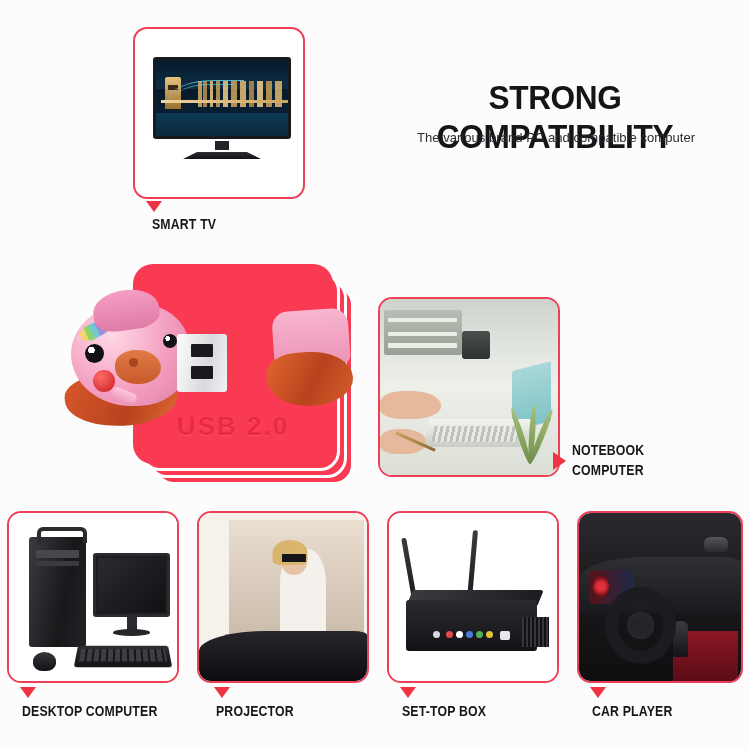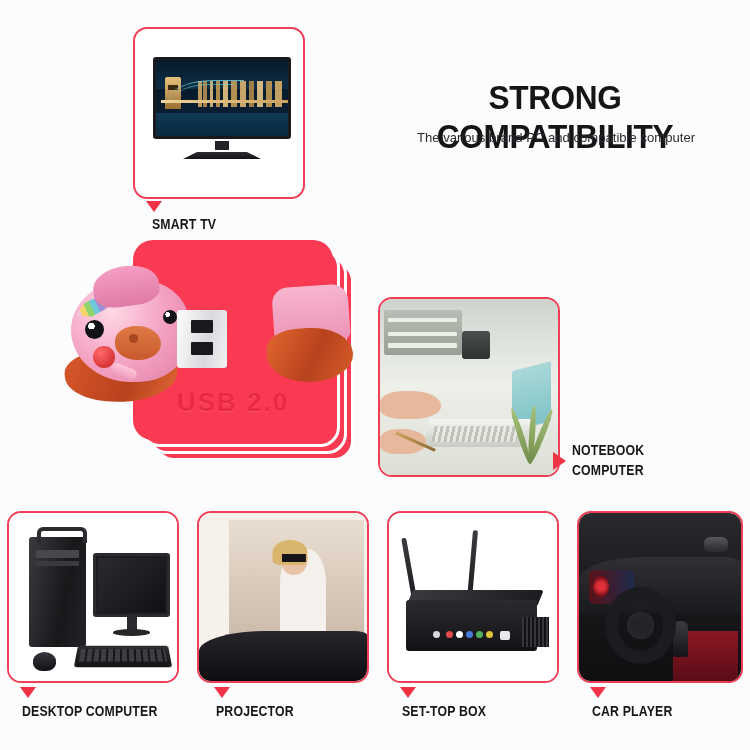--- a/index.html
+++ b/index.html
@@ -215,21 +215,21 @@
   .wheel .hub{position:absolute;left:50%;top:50%;width:46%;height:34%;
     transform:translate(-50%,-50%);background:#232328;border-radius:8px;}
   .seat{position:absolute;right:2%;bottom:0;width:40%;height:30%;
     background:linear-gradient(#8d1624,#5a0d17);border-radius:14px 0 0 0;}
   .shifter{position:absolute;left:58%;top:64%;width:9%;height:22%;
     background:linear-gradient(#3a3a41,#141418);border-radius:6px 6px 2px 2px;}
   .mirror{position:absolute;right:8%;top:14%;width:15%;height:9%;
     background:linear-gradient(#55555c,#2a2a30);border-radius:6px;}
 
   
-  .card-stack{position:absolute;left:133px;top:240px;width:230px;height:228px;}
+  .card-stack{position:absolute;left:133px;top:264px;width:230px;height:228px;}
   .card-layer{
     position:absolute;width:200px;height:200px;
     border-radius:20px;background:#f93a52;
     border:3px solid #ffffff;box-sizing:border-box;
   }
   .card-main{
     position:absolute;left:0;top:0;width:200px;height:200px;
     border-radius:20px;background:#f93a52;box-sizing:border-box;
     overflow:hidden;
   }

